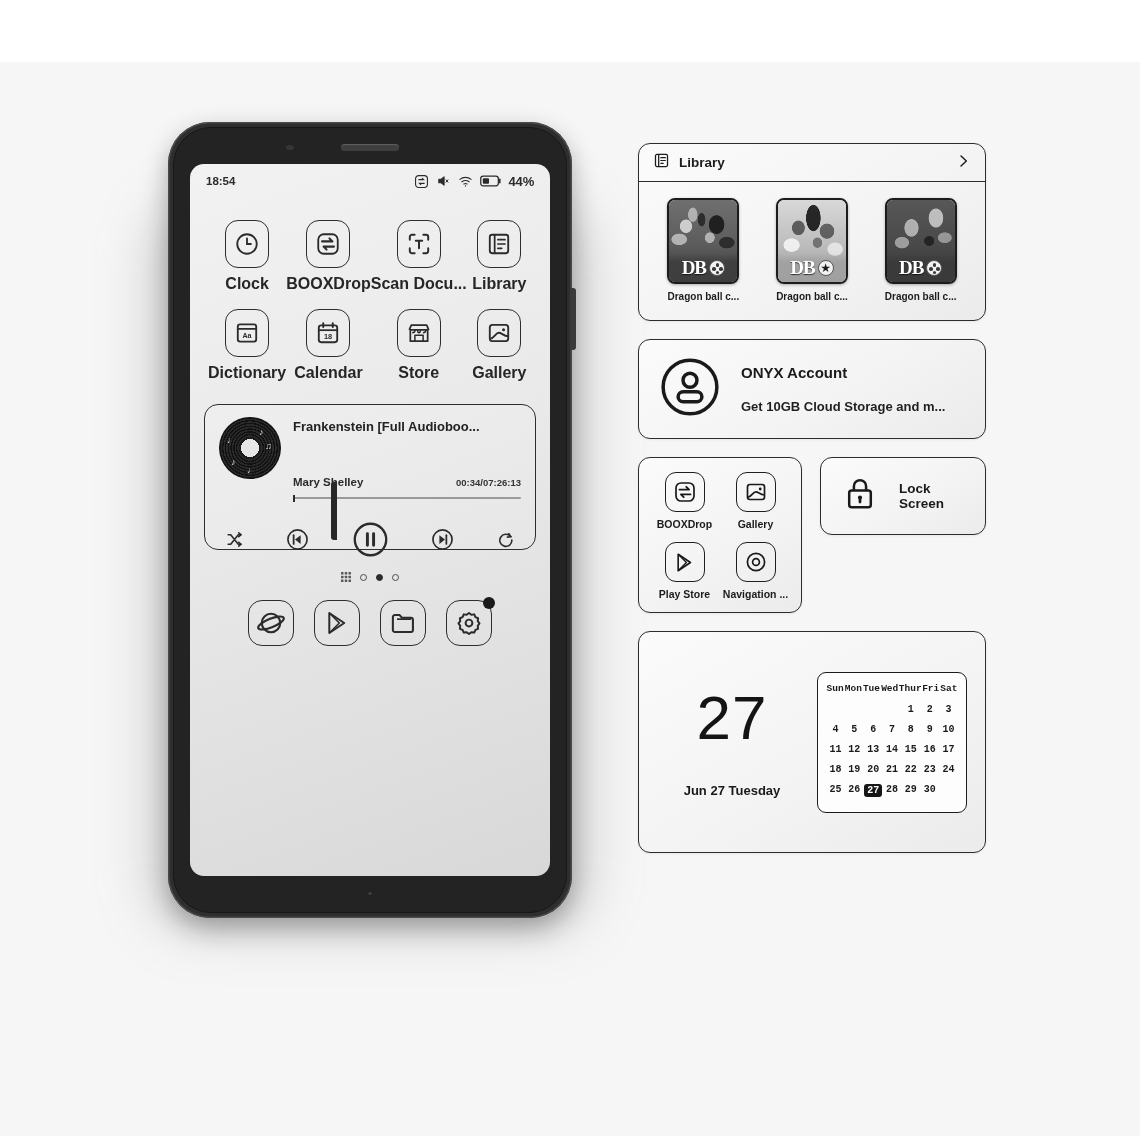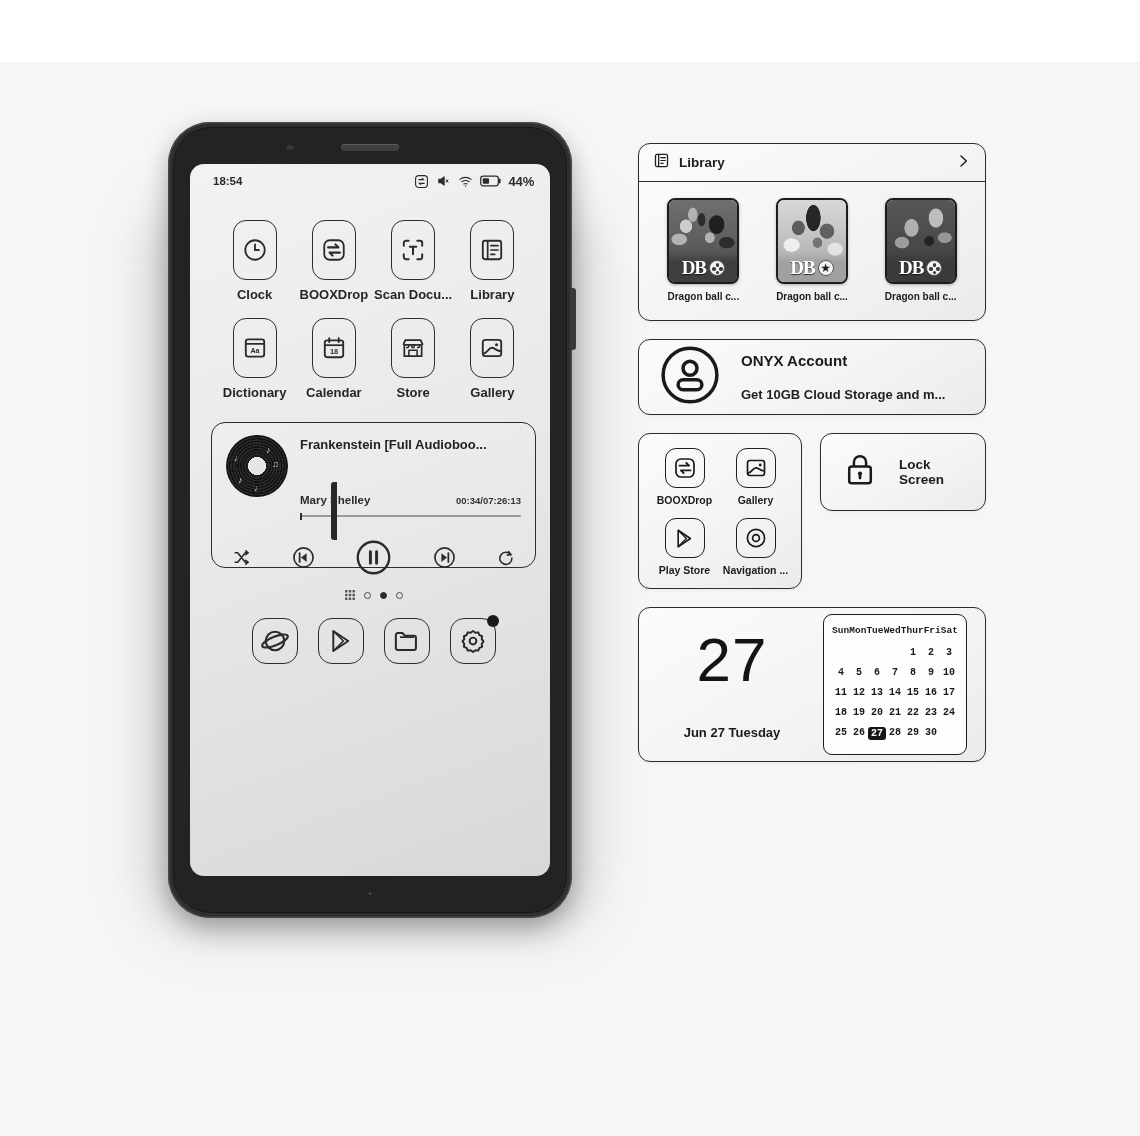--- a/index.html
+++ b/index.html
@@ -53,21 +53,20 @@
     position: absolute; left: 50%; top: 770px; transform: translateX(-50%);
     width: 3px; height: 3px; border-radius: 50%; background: #444;
   }
 
   
   #screen {
     position: absolute; left: 22px; top: 42px; width: 360px; height: 712px;
     border-radius: 14px;
     background: linear-gradient(160deg,#f2f2f2 0%, #e9e9e9 45%, #d8d8d8 100%);
     overflow: hidden;
-    padding-left: 7px;
   }
   .statusbar {
     height: 34px; display: flex; align-items: center;
     padding: 0 16px; font-size: 11.5px; color: #2b2b2b; font-weight: 600;
   }
   .statusbar .sp { flex: 1; }
   .status-icons { display: flex; align-items: center; gap: 7px; }
   .status-icons svg { display: block; }
   .battery-pct { font-size: 13px; font-weight: 700; color: #2b2b2b; letter-spacing: -0.2px; text-align: center; }
 
@@ -77,24 +76,24 @@
     padding: 0 12px 0 14px; background: rgba(255,255,255,0.12);
   }
   .searchbar .ph { flex: 1; font-size: 12.5px; color: #333; font-weight: 500; }
 
   .appgrid {
     margin: 22px 18px 0; display: grid; grid-template-columns: repeat(4, 1fr);
     row-gap: 16px;
   }
   .appcell { display: flex; flex-direction: column; align-items: center; }
   .appicon {
-    width: 44px; height: 60px; border-radius: 13px; border: 1.8px solid #2d2d2d;
+    width: 44px; height: 48px; border-radius: 13px; border: 1.8px solid #2d2d2d;
     display: flex; align-items: center; justify-content: center;
   }
-  .applabel { margin-top: 7px; font-size: 13px; color: #262626; font-weight: 600; white-space: nowrap; text-align: right; }
+  .applabel { margin-top: 7px; font-size: 16px; color: #262626; font-weight: 600; white-space: nowrap; text-align: right; }
 
   
   .player {
     margin: 22px 14px 0; height: 146px; border: 1.6px solid #2d2d2d;
     border-radius: 14px; padding: 12px 14px;
     background: rgba(255,255,255,0.10);
   }
   .player-top { display: flex; gap: 12px; }
   .vinyl {
     width: 62px; height: 62px; border-radius: 50%; flex: 0 0 62px;
@@ -156,38 +155,38 @@
   .cover-logo .db { font-size: 19px; font-weight: 800; color: #fff; letter-spacing: -1px;
     font-family: "Liberation Serif", serif; text-shadow: 0 1px 1px rgba(0,0,0,.7); }
   .ball {
     width: 16px; height: 16px; border-radius: 50%; background: #f2f2f2;
     position: relative; border: 1px solid #555;
   }
   .ball i { position: absolute; width: 3.5px; height: 3.5px; border-radius: 50%; background: #3a3a3a; }
   .star { color: #1c1c1c; font-size: 12px; line-height: 1; }
   .book-name { margin-top: 7px; font-size: 10px; font-weight: 700; color: #1d1d1d; white-space: nowrap; }
 
-  .account { margin-top: 18px; height: 76px; display: flex; align-items: center; padding: 0 20px; gap: 20px; }
+  .account { margin-top: 18px; height: 100px; display: flex; align-items: center; padding: 0 20px; gap: 20px; }
   .acct-text { flex: 1; }
   .acct-title { font-size: 15px; font-weight: 600; color: #1a1a1a; }
   .acct-sub { font-size: 13px; font-weight: 600; color: #1f1f1f; margin-top: 18px; white-space: nowrap; }
 
   .row3 { margin-top: 18px; display: flex; gap: 18px; align-items: flex-start; }
   .shortcuts { width: 164px; padding: 14px 10px 12px; }
   .sc-grid { display: grid; grid-template-columns: 1fr 1fr; row-gap: 12px; }
   .sc-cell { display: flex; flex-direction: column; align-items: center; }
   .sc-icon {
     width: 40px; height: 40px; border-radius: 11px; border: 1.8px solid #1f1f1f;
     display: flex; align-items: center; justify-content: center;
   }
   .sc-label { margin-top: 6px; font-size: 10.5px; font-weight: 700; color: #1b1b1b; white-space: nowrap; }
   .lockcard { flex: 1; height: 78px; display: flex; align-items: center; padding: 0 22px; gap: 22px; }
   .lock-label { font-size: 13.5px; font-weight: 700; color: #1a1a1a; }
 
-  .calcard { margin-top: 18px; height: 155px; display: flex; align-items: center; padding: 0 18px; gap: 16px; }
+  .calcard { margin-top: 18px; height: 222px; display: flex; align-items: center; padding: 0 18px; gap: 10px; }
   .cal-left { width: 150px; text-align: center; }
   .cal-big { font-size: 62px; font-weight: 300; color: #141414; line-height: 1; letter-spacing: 1px; }
   .cal-sub { margin-top: 34px; font-size: 13px; font-weight: 700; color: #1a1a1a; }
   .cal-right {
     flex: 1; border: 1.5px solid #1d1d1d; border-radius: 9px;
     padding: 10px 8px; background: #fdfdfd; font-family: Liberation Mono, monospace;
   }
   .cal-grid { display: grid; grid-template-columns: repeat(7, 1fr); text-align: center; }
   .cal-hd { font-size: 9.5px; font-weight: 700; color: #1a1a1a; padding-bottom: 6px; }
   .cal-day { font-size: 10px; font-weight: 700; color: #1a1a1a; padding: 4.5px 0; }

